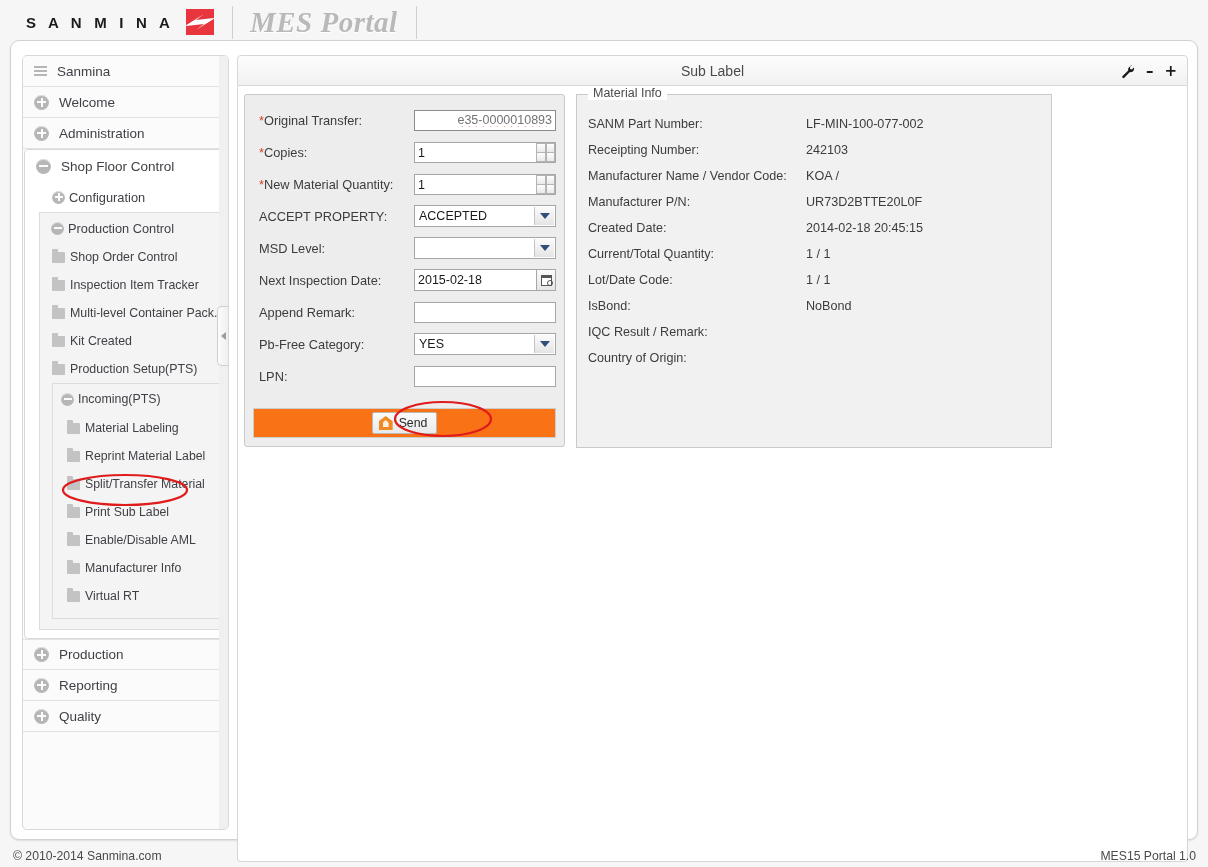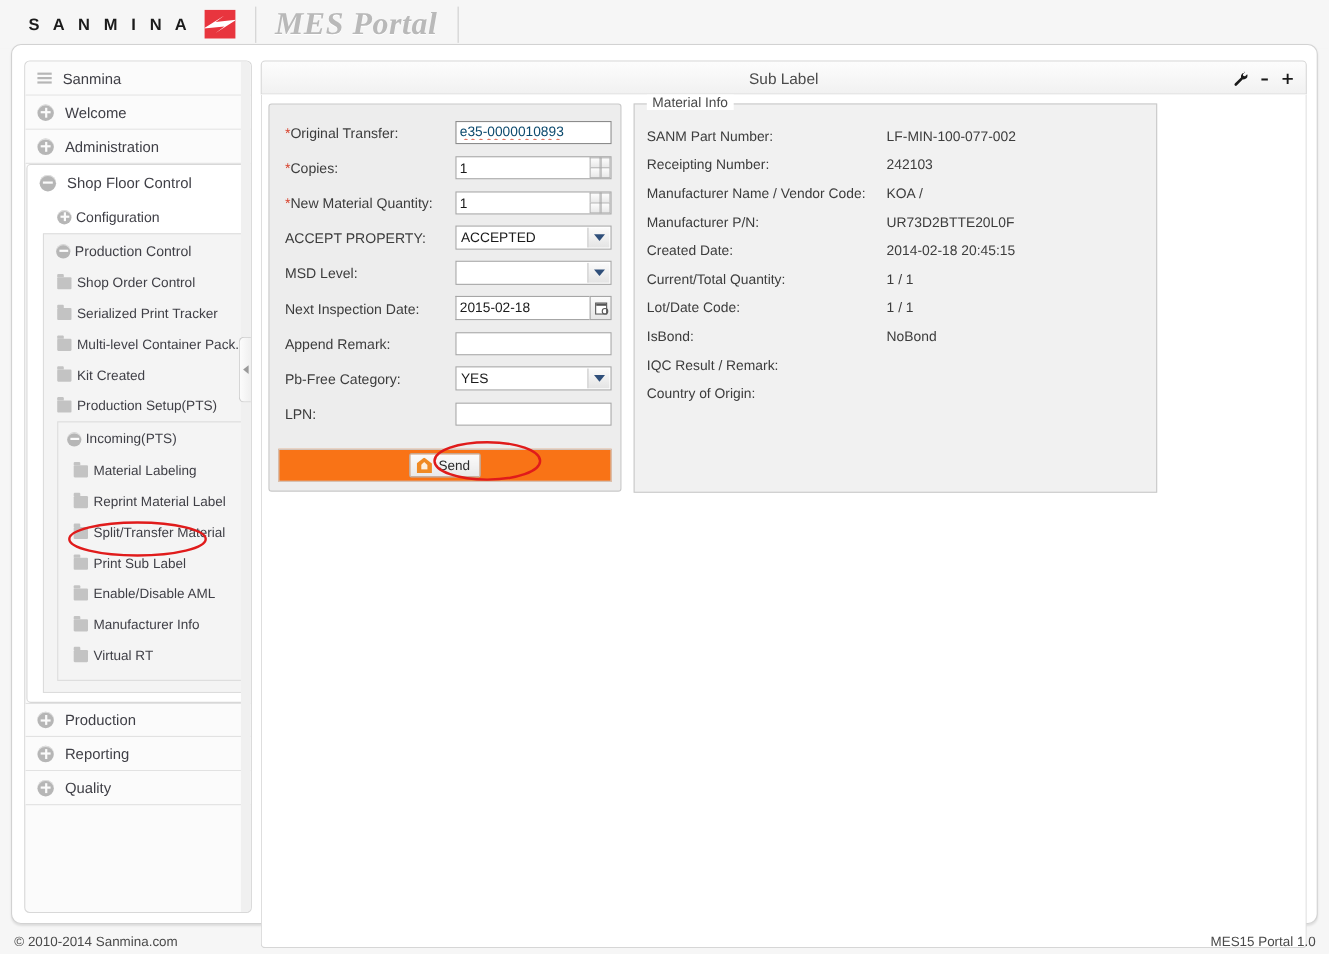--- a/index.html
+++ b/index.html
@@ -208,23 +208,24 @@
     font-size: 12.8px; color: #3c3c3c;
   }
   .req { color: #d8442f; }
   .fctl { position: relative; }
 
   input.txt, .fakeinput {
     width: 142px; height: 21px;
     border: 1px solid #a6a6a6;
     background: #ffffff;
     font-family: "Liberation Sans", sans-serif;
-    font-size: 12.5px; color: #0c4a6e;
+    font-size: 12.5px; color: #737373;
     padding: 0 3px;
     outline: none;
+    text-align: right;
   }
   .spin-wrap { position: relative; width: 142px; height: 21px; }
   .spin-wrap input {
     width: 142px; height: 21px;
     border: 1px solid #a6a6a6; background: #ffffff;
     font-family: "Liberation Sans", sans-serif; font-size: 12.5px;
     color: #1a1a1a; padding: 0 22px 0 3px; outline: none;
   }
   .spin-btns {
     position: absolute; right: 1px; top: 1px; width: 19px; height: 19px;
@@ -417,21 +418,21 @@
           <div class="ico-circle sm"></div>
           <span>Production Control</span>
         </div>
 
         <div class="lvl3">
           <div class="ico-folder"></div>
           <span>Shop Order Control</span>
         </div>
         <div class="lvl3">
           <div class="ico-folder"></div>
-          <span>Serialized Print Tracker</span>
+          <span>Inspection Item Tracker</span>
         </div>
         <div class="lvl3">
           <div class="ico-folder"></div>
           <span>Multi-level Container Pack.</span>
         </div>
         <div class="lvl3">
           <div class="ico-folder"></div>
           <span>Kit Created</span>
         </div>
         <div class="lvl3">

